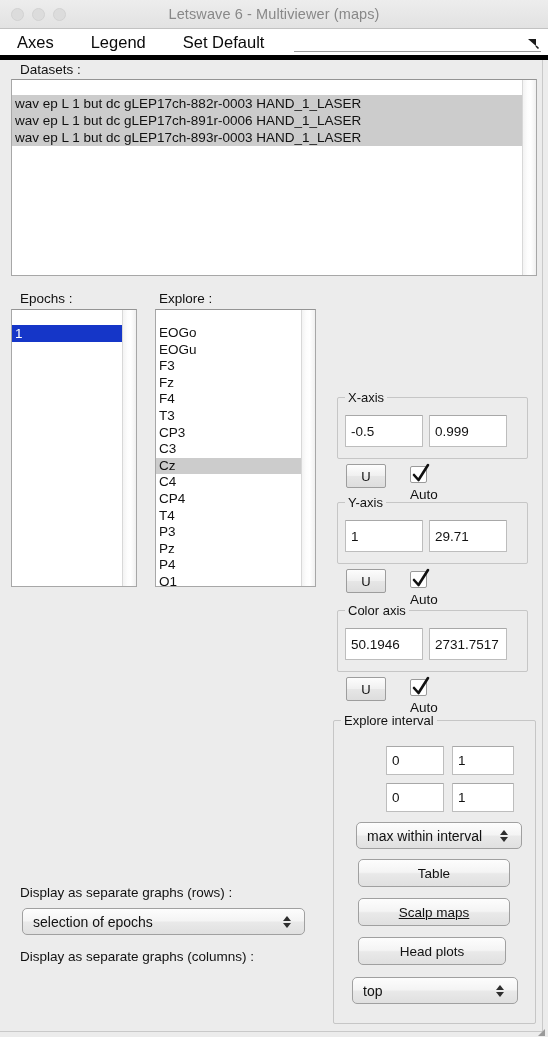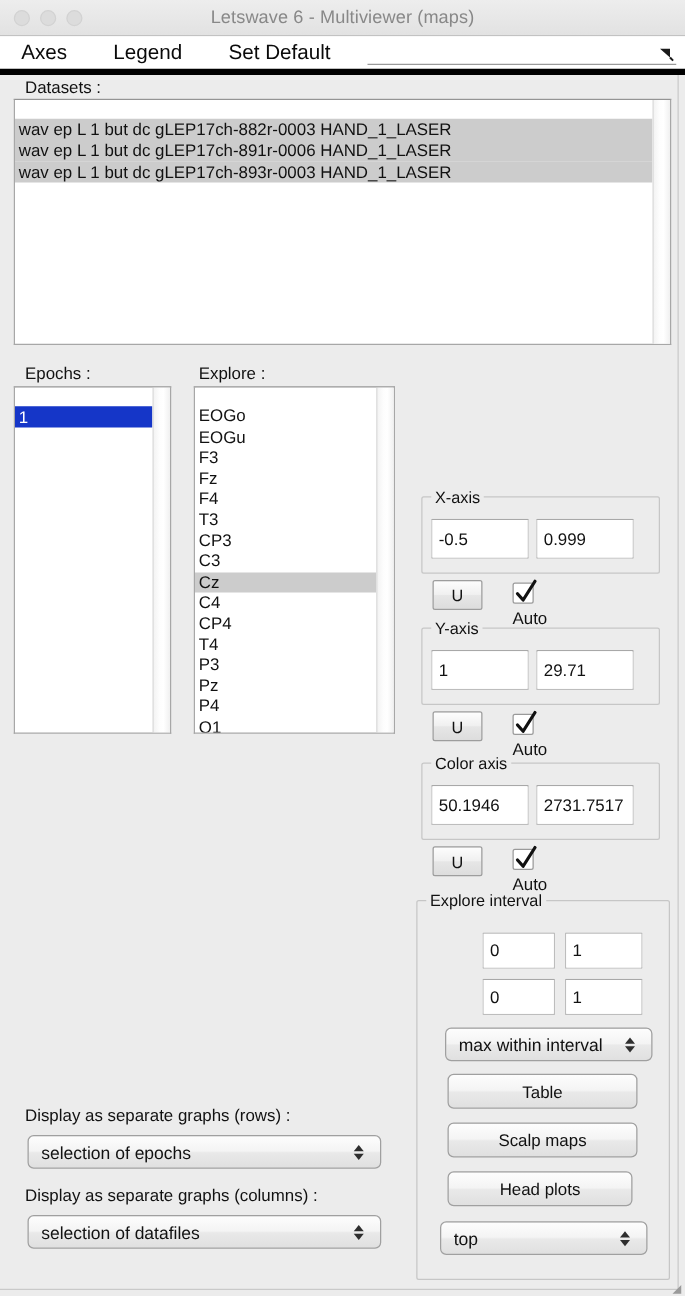--- a/index.html
+++ b/index.html
@@ -392,48 +392,41 @@
 
     <div class="popup" style="left:356px; top:762px; width:166px; height:27px;">
       <span class="ptext">max within interval</span>
       <span class="parrows">
         <span class="tri-up"></span>
           <span class="tri-dn"></span>
       </span>
     </div>
 
     <div class="pushbtn" style="left:358px; top:799px; width:152px; height:28px;">Table</div>
-    <div class="pushbtn" style="left:358px; top:838px; width:152px; height:28px;">Scalp maps</div>
+    <div class="pushbtn" style="left:358px; top:838px; width:152px; height:28px;text-decoration:underline;">Scalp maps</div>
     <div class="pushbtn" style="left:358px; top:877px; width:148px; height:28px;">Head plots</div>
 
     <div class="popup" style="left:352px; top:917px; width:166px; height:27px;justify-content:center;">
       <span class="ptext">top</span>
       <span class="parrows">
         <span class="tri-up"></span>
           <span class="tri-dn"></span>
       </span>
     </div>
 
     <div class="label" style="left:20px; top:825px;">Display as separate graphs (rows) :</div>
     <div class="popup" style="left:22px; top:848px; width:283px; height:27px;">
       <span class="ptext">selection of epochs</span>
       <span class="parrows">
         <span class="tri-up"></span>
           <span class="tri-dn"></span>
       </span>
     </div>
 
     <div class="label" style="left:20px; top:889px;">Display as separate graphs (columns) :</div>
-    <div class="popup" style="left:22px; top:912px; width:283px; height:27px;">
-      <span class="ptext">selection of datafiles</span>
-      <span class="parrows">
-        <span class="tri-up"></span>
-          <span class="tri-dn"></span>
-      </span>
-    </div>
 
     <div id="frame-inner"></div>
 
     <div id="grip">
       <svg width="12" height="12" viewBox="0 0 12 12">
         <path d="M11 4 L11 11 L4 11 Z" fill="#9a9a9a"></path>
       </svg>
     </div>
 
   </div>

